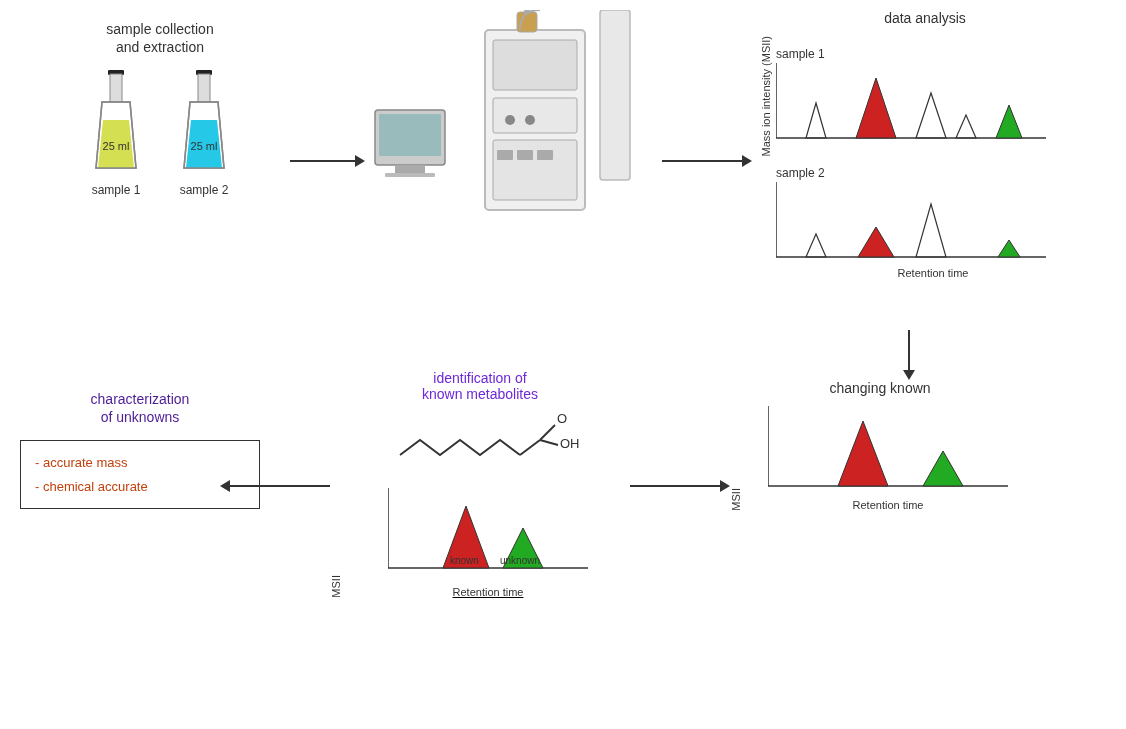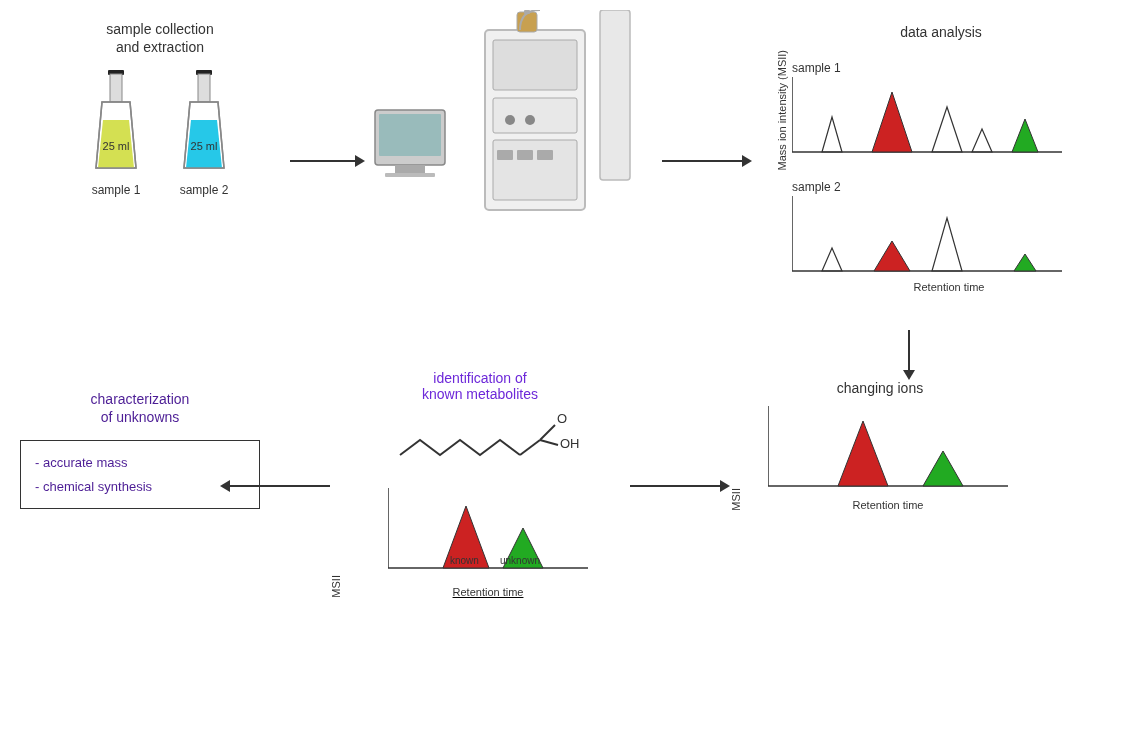--- a/index.html
+++ b/index.html
@@ -73,24 +73,23 @@
       position: absolute;
       top: 10px;
       left: 360px;
       width: 300px;
       text-align: center;
     }
 
     
     .section-data-analysis {
       position: absolute;
-      top: 24px;
+      top: 10px;
       left: 760px;
       width: 330px;
-      margin-left: 16px;
     }
 
     
     .chromatogram-container {
       margin-bottom: 10px;
     }
 
     
     .section-char-unknowns {
       position: absolute;
@@ -103,21 +102,21 @@
       color: #4c1d95;
       text-align: center;
       margin-bottom: 14px;
       line-height: 1.3;
     }
     .char-box {
       border: 1.5px solid #333;
       padding: 10px 14px;
       font-size: 13px;
       line-height: 1.8;
-      color: #4c1d95;
+      color: #c2410c;
     }
 
     .section-known-metabolites {
       position: absolute;
       top: 370px;
       left: 330px;
       width: 300px;
       text-align: center;
     }
     .section-changing-ions {
@@ -267,21 +266,21 @@
       </div>
     </div>
   </div>
 
   <div style="position:absolute; top:330px; left:903px; display:flex; flex-direction:column; align-items:center;">
     <div style="width:2px; height:40px; background:#333;"></div>
     <div style="width:0; height:0; border-left:6px solid transparent; border-right:6px solid transparent; border-top:10px solid #333;"></div>
   </div>
 
   <div class="section-changing-ions">
-    <div style="font-size:14px; color:#333; text-align:center; margin-bottom:10px;">changing ions</div>
+    <div style="font-size:14px; color:#333; text-align:center; margin-bottom:10px;">changing known</div>
     <div style="display:flex; align-items:flex-end;">
       <div style="writing-mode:vertical-rl; transform:rotate(180deg); font-size:11px; color:#333; margin-right:4px;">MSII</div>
       <div style="flex:1;">
         <svg width="240" height="90" viewBox="0 0 240 90">
           <line x1="0" y1="80" x2="240" y2="80" stroke="#333" stroke-width="1.5"></line>
           <line x1="0" y1="0" x2="0" y2="80" stroke="#333" stroke-width="1.5"></line>
 
           <polygon points="70,80 95,15 120,80" fill="#cc2222" stroke="none"></polygon>
           <polygon points="70,80 95,15 120,80" fill="none" stroke="#333" stroke-width="1"></polygon>
 
@@ -339,17 +338,17 @@
         </svg>
         <div style="text-align:center; font-size:11px; color:#333;">Retention time</div>
       </div>
     </div>
   </div>
 
   <div class="section-char-unknowns">
     <div class="section-char-title">characterization<br>of unknowns</div>
     <div class="char-box">
       <div>- accurate mass</div>
-      <div>- chemical synthesis</div>
+      <div>- chemical accurate</div>
     </div>
   </div>
 
 </div>
 
 </body></html>

